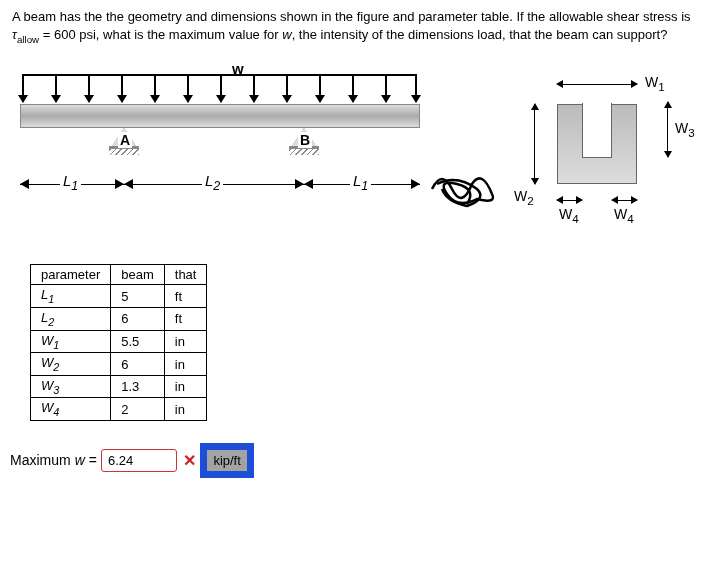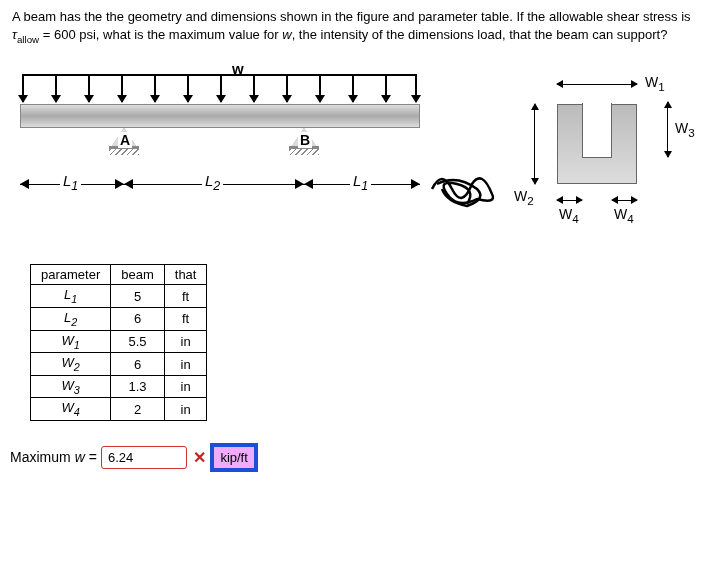--- a/index.html
+++ b/index.html
@@ -48,29 +48,29 @@
     .small-line{border-top:1px solid #000; position:absolute; top:8px; height:0;}
     .vline{border-left:1px solid #000; position:absolute; width:0;}
     .varrU::before{content:'';position:absolute;top:-1px;left:-4px;border-left:4px solid transparent;border-right:4px solid transparent;border-bottom:7px solid #000;}
     .varrD::after{content:'';position:absolute;bottom:-1px;left:-4px;border-left:4px solid transparent;border-right:4px solid transparent;border-top:7px solid #000;}
     
     
     .scribble { position:absolute; top:100px; left:415px; width:80px; height:50px;}
     
     
     .param-table { margin: 20px 30px 0 30px; border-collapse: collapse; }
-    .param-table th, .param-table td { border:1px solid #000; padding:2px 10px; text-align:center; font-size:13px; }
+    .param-table th, .param-table td { border:1px solid #000; padding:2px 10px; text-align:left; font-size:13px; }
     .param-table th { font-weight:normal; }
     .param-table td:first-child { font-style:italic; }
     
     
     .answer-row { margin: 22px 10px 0 10px; display:flex; align-items:center; gap:4px; font-size:14px;}
-    .answer-input { border:1px solid #c33; border-radius:3px; padding:3px 6px; width:86px; font-size:13px; }
+    .answer-input { border:1px solid #c33; border-radius:3px; padding:3px 6px; width:76px; font-size:13px; }
     .x-icon { color:#c22; font-weight:bold; font-size:16px; margin-left:2px;}
-    .units-box { border:4px solid #1d4ed8; padding:3px 6px; background:#f0abfc; font-size:13px;}
+    .units-box { border:7px solid #1d4ed8; padding:3px 6px; background:#a3a3a3; font-size:13px;}
   </style>
 </head>
 <body>
 
 <div class="problem-text">
   <span>A beam has the the geometry and dimensions shown in the figure and parameter table. If the allowable shear stress is </span>
   <span class="italic">τ</span><span class="subscript">allow</span>
   <span> = 600 psi, what is the maximum value for </span>
   <span class="italic">w</span><span>, the intensity of the dimensions load, that the beam can support?</span>
 </div>

